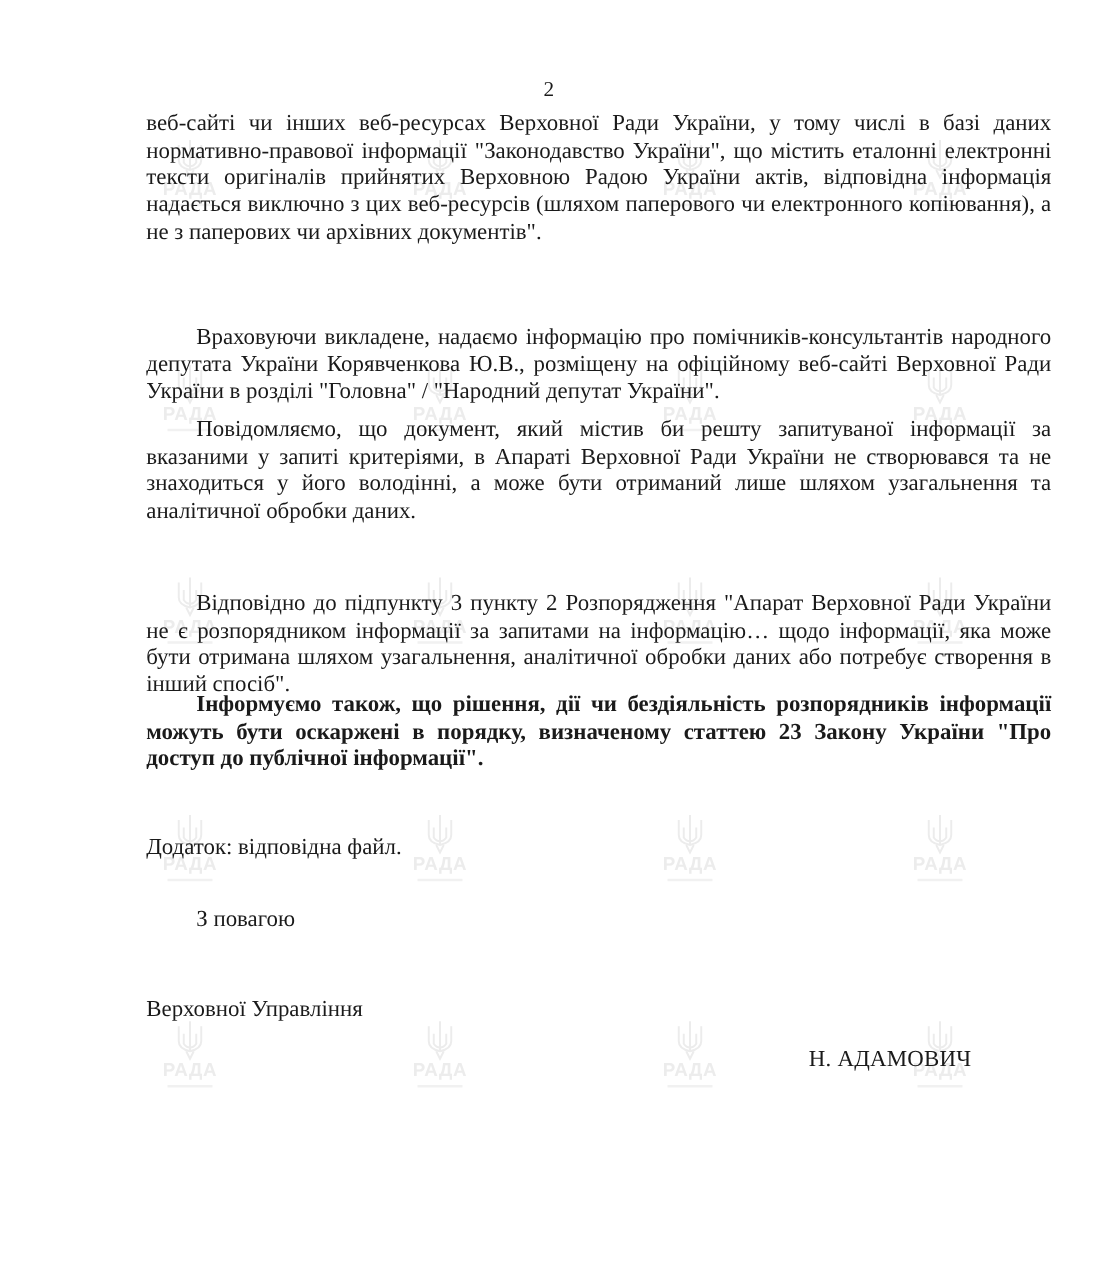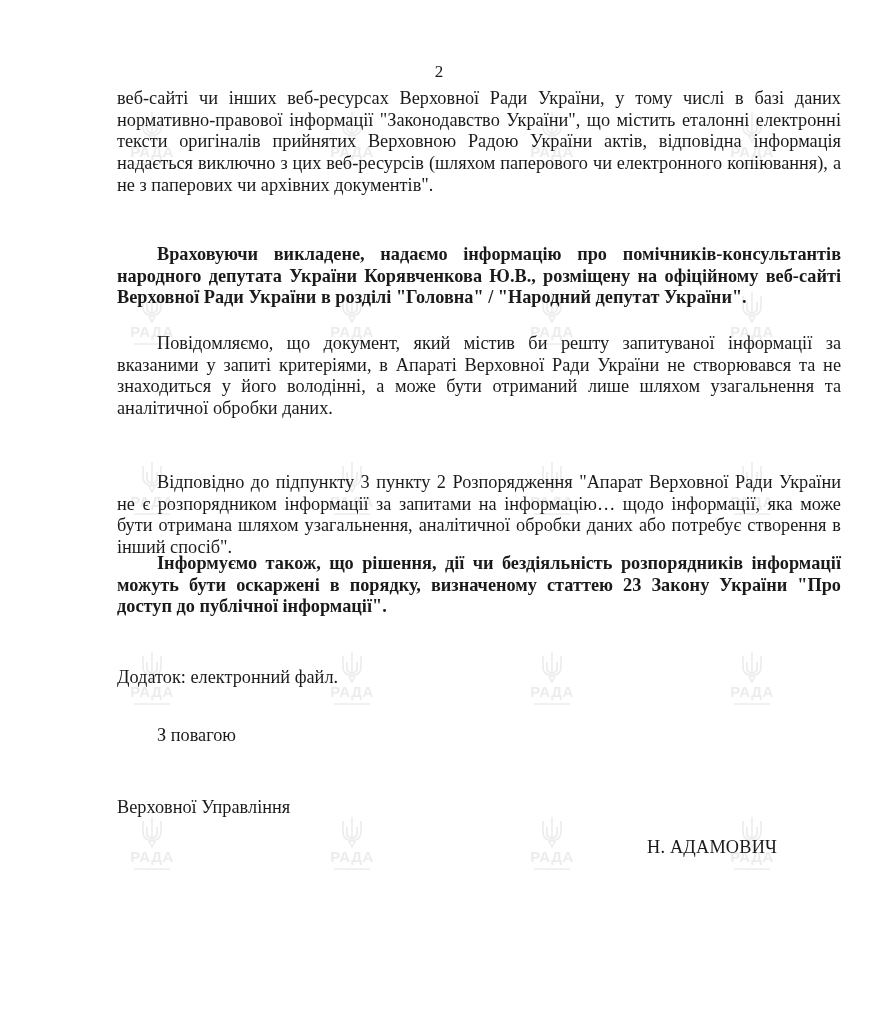--- a/index.html
+++ b/index.html
@@ -67,21 +67,21 @@
     position: absolute;
     left: 0;
     width: 724px;
     margin: 0;
     line-height: 21.7px;
     text-align: justify;
     text-align-last: left;
   }
   .para.indent { text-indent: 40px; }
   .p1 { top: 88px; }
-  .p2 { top: 244px; font-weight: bold; }
+  .p2 { top: 259px; }
   .p3 { top: 333px; }
   .p4 { top: 472px; }
   .p5 { top: 553px; font-weight: bold; }
   .annex { position: absolute; top: 666px; left: 0; line-height: 22px; }
   .regards { position: absolute; top: 724px; left: 40px; line-height: 22px; text-align: right; }
   .signer-title { position: absolute; top: 796px; left: 0; line-height: 22px; }
   .signer-name { position: absolute; top: 836px; left: 530px; line-height: 22px; letter-spacing: 0.2px; }
 </style>
 </head>
 <body>
@@ -213,18 +213,18 @@
 
   <div class="page-number">2</div>
 
   <div class="content">
     <p class="para p1">веб-сайті чи інших веб-ресурсах Верховної Ради України, у тому числі в базі даних нормативно-правової інформації "Законодавство України", що містить еталонні електронні тексти оригіналів прийнятих Верховною Радою України актів, відповідна інформація надається виключно з цих веб-ресурсів (шляхом паперового чи електронного копіювання), а не з паперових чи архівних документів".</p>
     <p class="para indent p2">Враховуючи викладене, надаємо інформацію про помічників-консультантів народного депутата України Корявченкова Ю.В., розміщену на офіційному веб-сайті Верховної Ради України в розділі "Головна" / "Народний депутат України".</p>
     <p class="para indent p3">Повідомляємо, що документ, який містив би решту запитуваної інформації за вказаними у запиті критеріями, в Апараті Верховної Ради України не створювався та не знаходиться у його володінні, а може бути отриманий лише шляхом узагальнення та аналітичної обробки даних.</p>
     <p class="para indent p4">Відповідно до підпункту 3 пункту 2 Розпорядження "Апарат Верховної Ради України не є розпорядником інформації за запитами на інформацію… щодо інформації, яка може бути отримана шляхом узагальнення, аналітичної обробки даних або потребує створення в інший спосіб".</p>
     <p class="para indent p5">Інформуємо також, що рішення, дії чи бездіяльність розпорядників інформації можуть бути оскаржені в порядку, визначеному статтею 23 Закону України "Про доступ до публічної інформації".</p>
 
-    <div class="annex">Додаток: електронний файл.</div>
+    <div class="annex">Додаток: відповідна файл.</div>
     <div class="regards">З повагою</div>
     <div class="signer-title">Верховної Управління</div>
     <div class="signer-name">Н. АДАМОВИЧ</div>
   </div>
 </div>
 
 </body></html>

